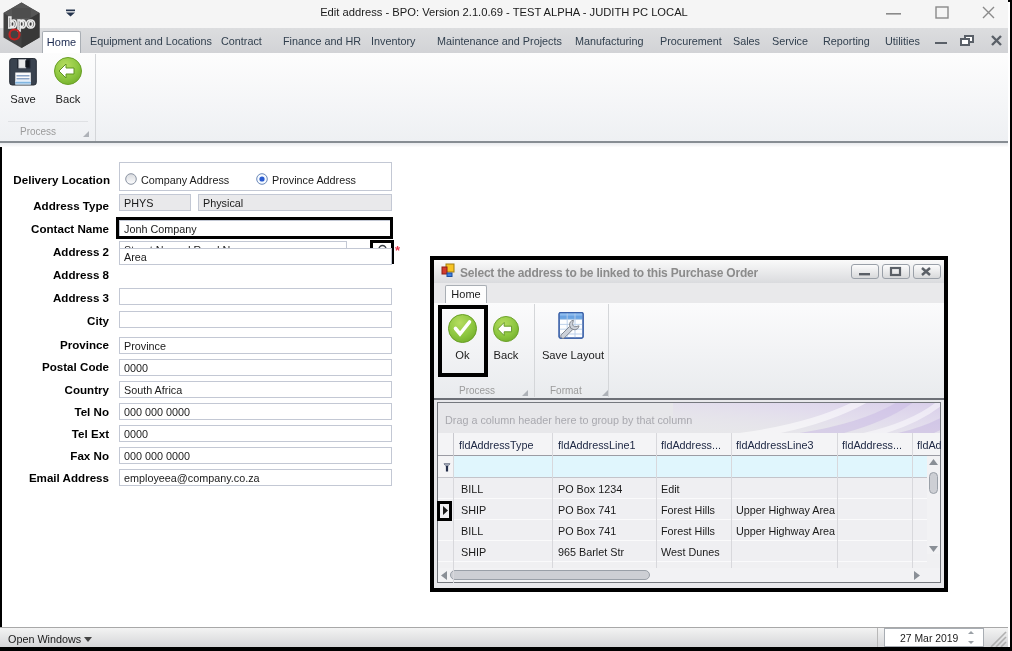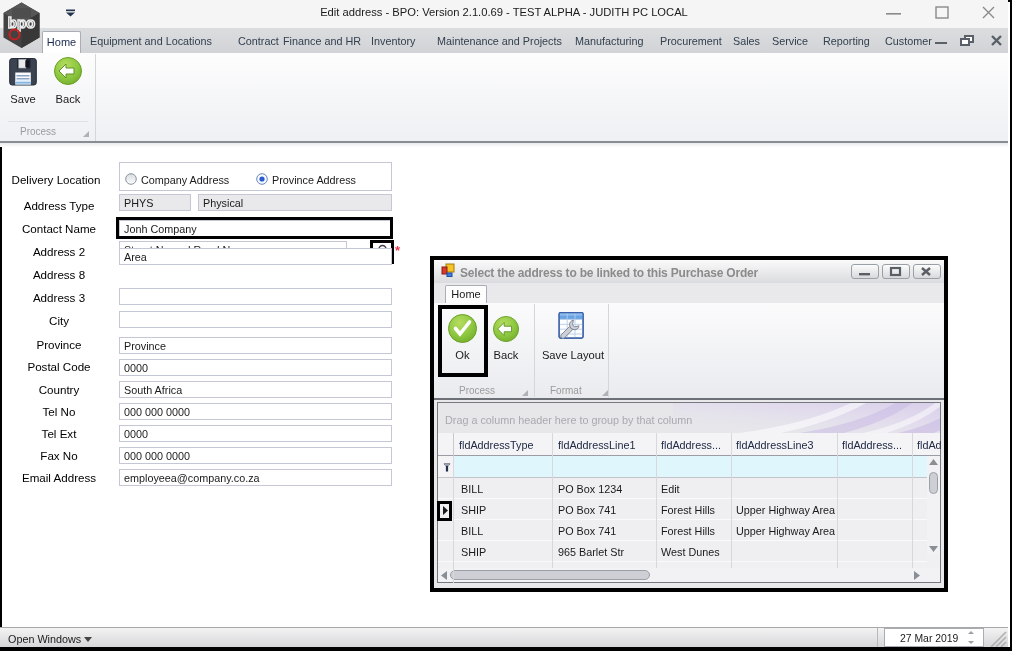--- a/index.html
+++ b/index.html
@@ -18,21 +18,21 @@
 
 #ribbon { position:absolute; left:0; top:53px; width:1008px; height:88px; background:linear-gradient(#fdfdfd,#eef0f3); }
 #ribbon-sep { position:absolute; left:95px; top:54px; width:1px; height:87px; background:#d4d6d9; }
 #ribbon-bottom { position:absolute; left:0; top:141px; width:1008px; height:2px; background:#878d93; }
 #ribbon-fade { position:absolute; left:0; top:143px; width:1008px; height:4px; background:linear-gradient(#e9ebee,#fdfdfd); }
 .grouplabel { position:absolute; font-size:10px; color:#9b9b9b; }
 .btnlabel { position:absolute; font-size:11.2px; color:#1a1a1a; text-align:center; }
 
 #statusbar { position:absolute; left:0; top:627px; width:1008px; height:20px; background:linear-gradient(#f3f3f3,#d5d6d8); border-top:1px solid #a8a8a8; }
 
-.flabel { position:absolute; font-size:11.6px; font-weight:normal; color:#000; text-align:center; width:100px; left:9px; white-space:nowrap; }
+.flabel { position:absolute; font-size:11.6px; font-weight:bold; color:#000; text-align:right; width:100px; left:9px; white-space:nowrap; }
 .field { position:absolute; left:119px; width:273px; height:17px; background:#fff; border:1px solid #c3c8d4; font-size:10.8px; color:#1a1a1a; padding:2px 0 0 4px; white-space:nowrap; }
 .field.ro { background:#e9e9eb; }
 .hl { position:absolute; border:3px solid #000; }
 </style>
 </head>
 <body>
 <div id="frame"></div>
 
 <div id="titlebar"></div>
 <div id="title-text">Edit address - BPO: Version 2.1.0.69 - TEST ALPHA - JUDITH PC LOCAL</div>
@@ -51,30 +51,30 @@
   <polygon points="19.5,0.5 37.5,11 19.5,21.5 1.5,11" fill="#565656"></polygon>
   <polygon points="19.5,21.5 37.5,11 37.5,35.5 19.5,46" fill="#383838"></polygon>
   <polygon points="10,6 29,6 29,16 10,16" fill="#4e4e4e"></polygon>
   <text x="19.5" y="25.5" font-size="15" font-weight="bold" fill="none" stroke="#ececec" stroke-width="1.5" text-anchor="middle" font-family="Liberation Sans, sans-serif">bpo</text>
   <circle cx="12.5" cy="32.5" r="5" fill="none" stroke="#c42222" stroke-width="2.2"></circle>
 </svg>
 
 <div id="tabbar"></div>
 <div id="tab-home">Home</div>
 <span class="tab" style="left:90px">Equipment and Locations</span>
-<span class="tab" style="left:238px">Contract</span>
+<span class="tab" style="left:221px">Contract</span>
 <span class="tab" style="left:283px">Finance and HR</span>
 <span class="tab" style="left:371px">Inventory</span>
 <span class="tab" style="left:437px">Maintenance and Projects</span>
 <span class="tab" style="left:575px">Manufacturing</span>
 <span class="tab" style="left:660px">Procurement</span>
 <span class="tab" style="left:733px">Sales</span>
 <span class="tab" style="left:772px">Service</span>
 <span class="tab" style="left:823px">Reporting</span>
-<span class="tab" style="left:885px">Customer</span>
+<span class="tab" style="left:885px">Utilities</span>
 <svg class="abs" style="left:930px;top:33px" width="78" height="16" viewBox="0 0 78 16">
   <rect x="5" y="9" width="12" height="2" fill="#5a6068"></rect>
   <g stroke="#5a6068" fill="#fff">
       <rect x="35" y="3" width="8" height="6" stroke-width="2"></rect>
       <rect x="31" y="6" width="8" height="6" stroke-width="2"></rect>
     </g>
   <path d="M62 3 L71 12 M71 3 L62 12" stroke="#5a6068" stroke-width="2.4"></path>
 </svg>
 
 <div id="ribbon"></div>

